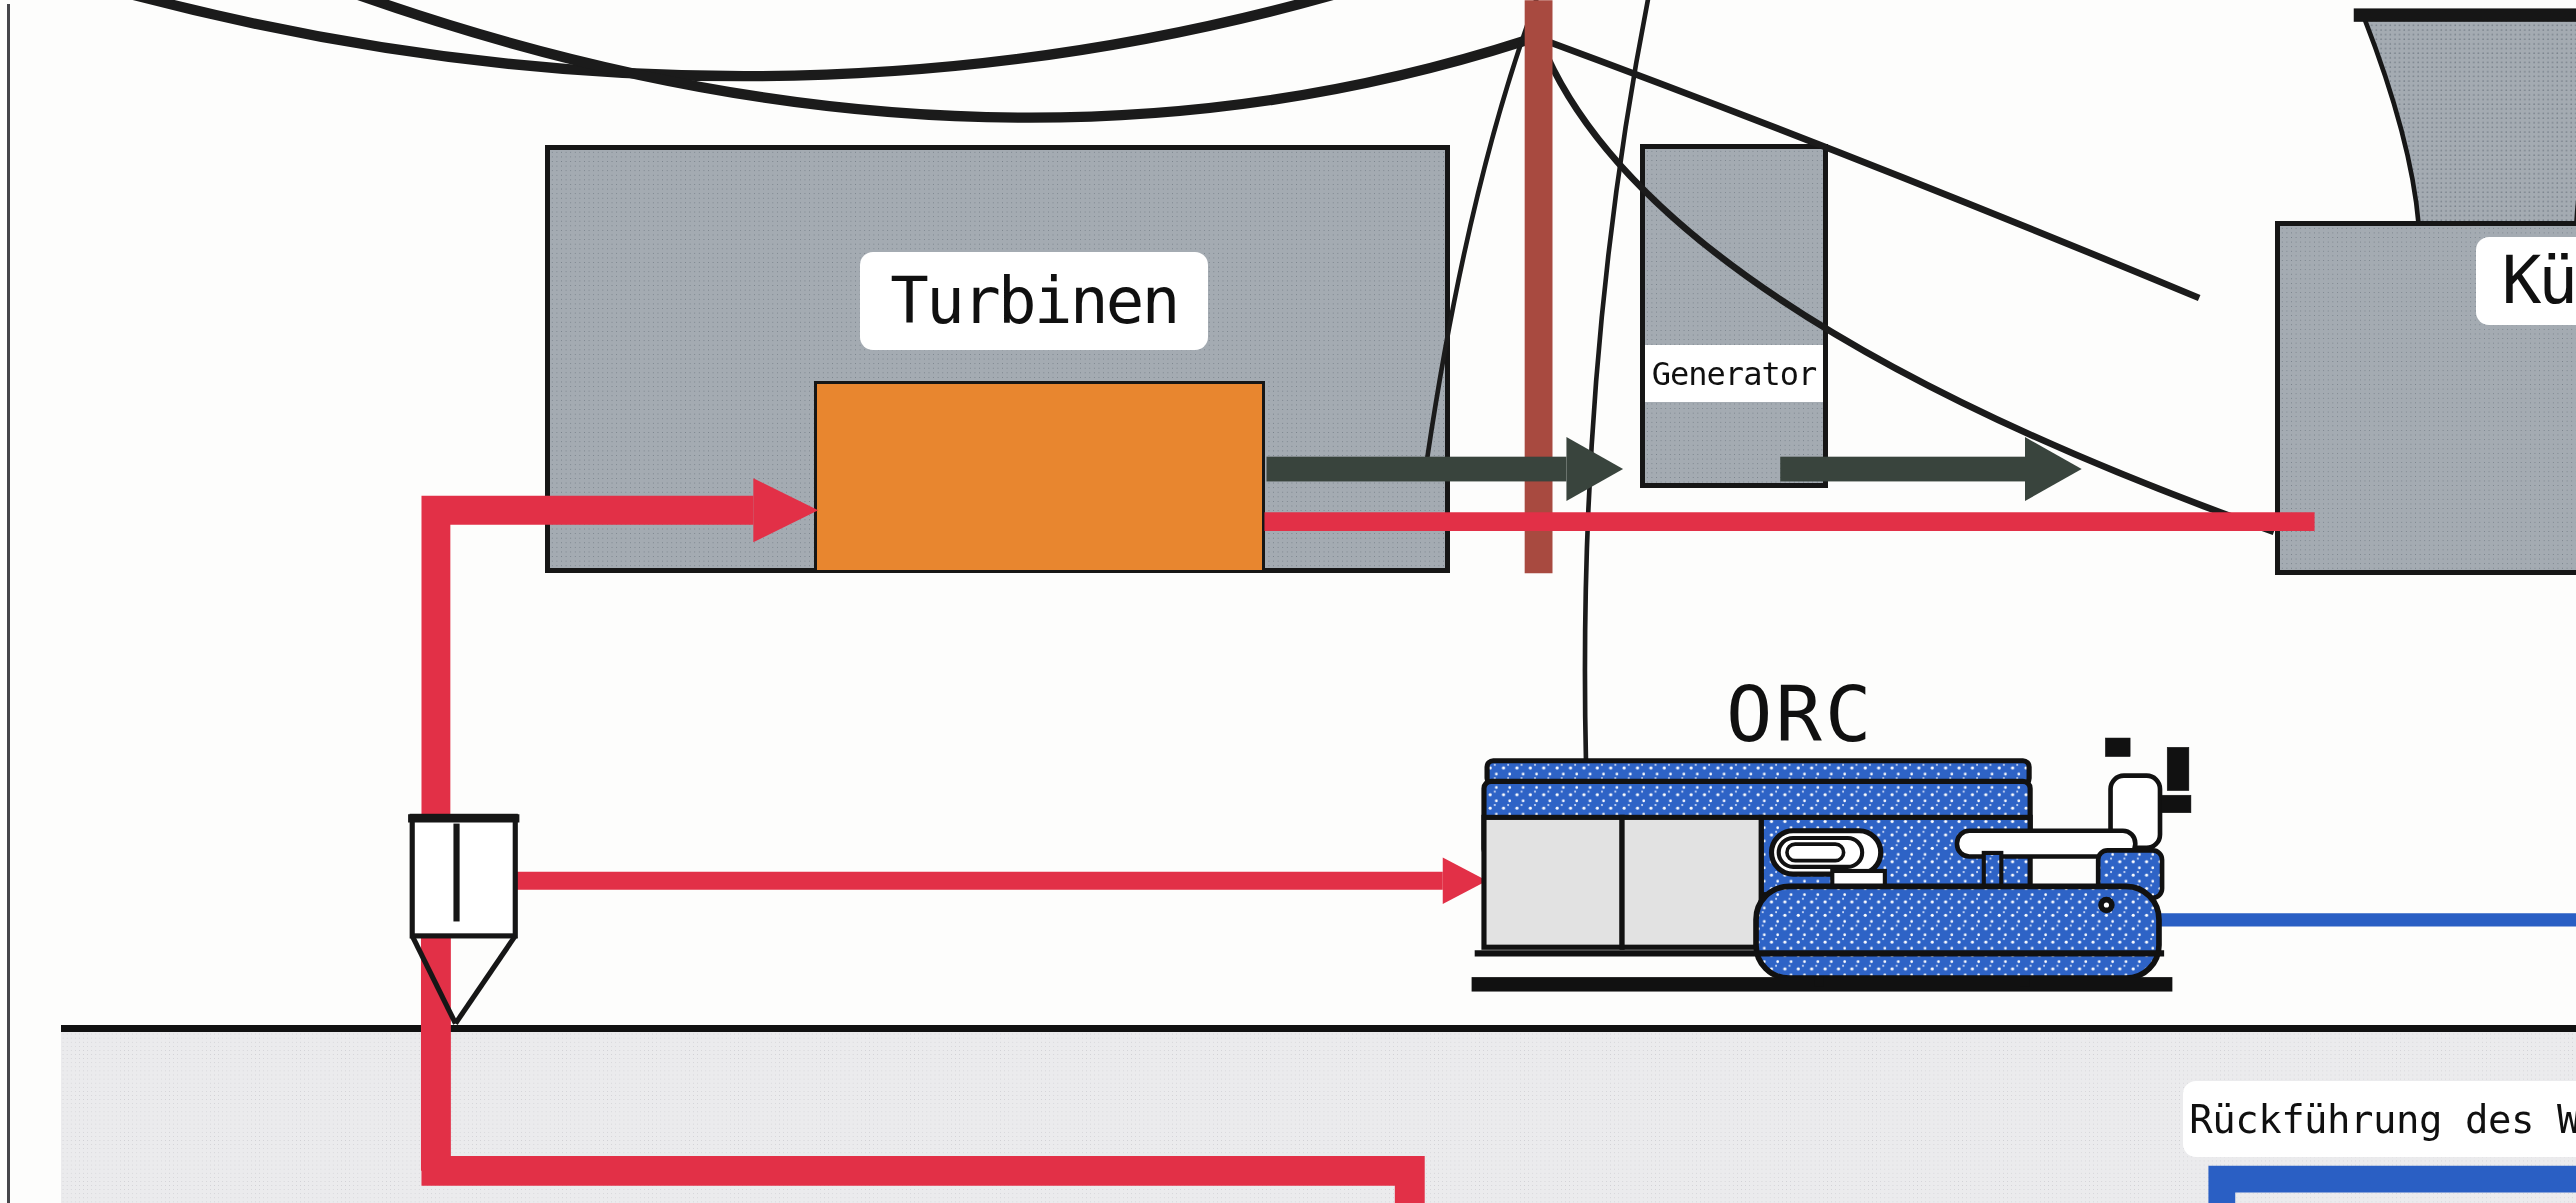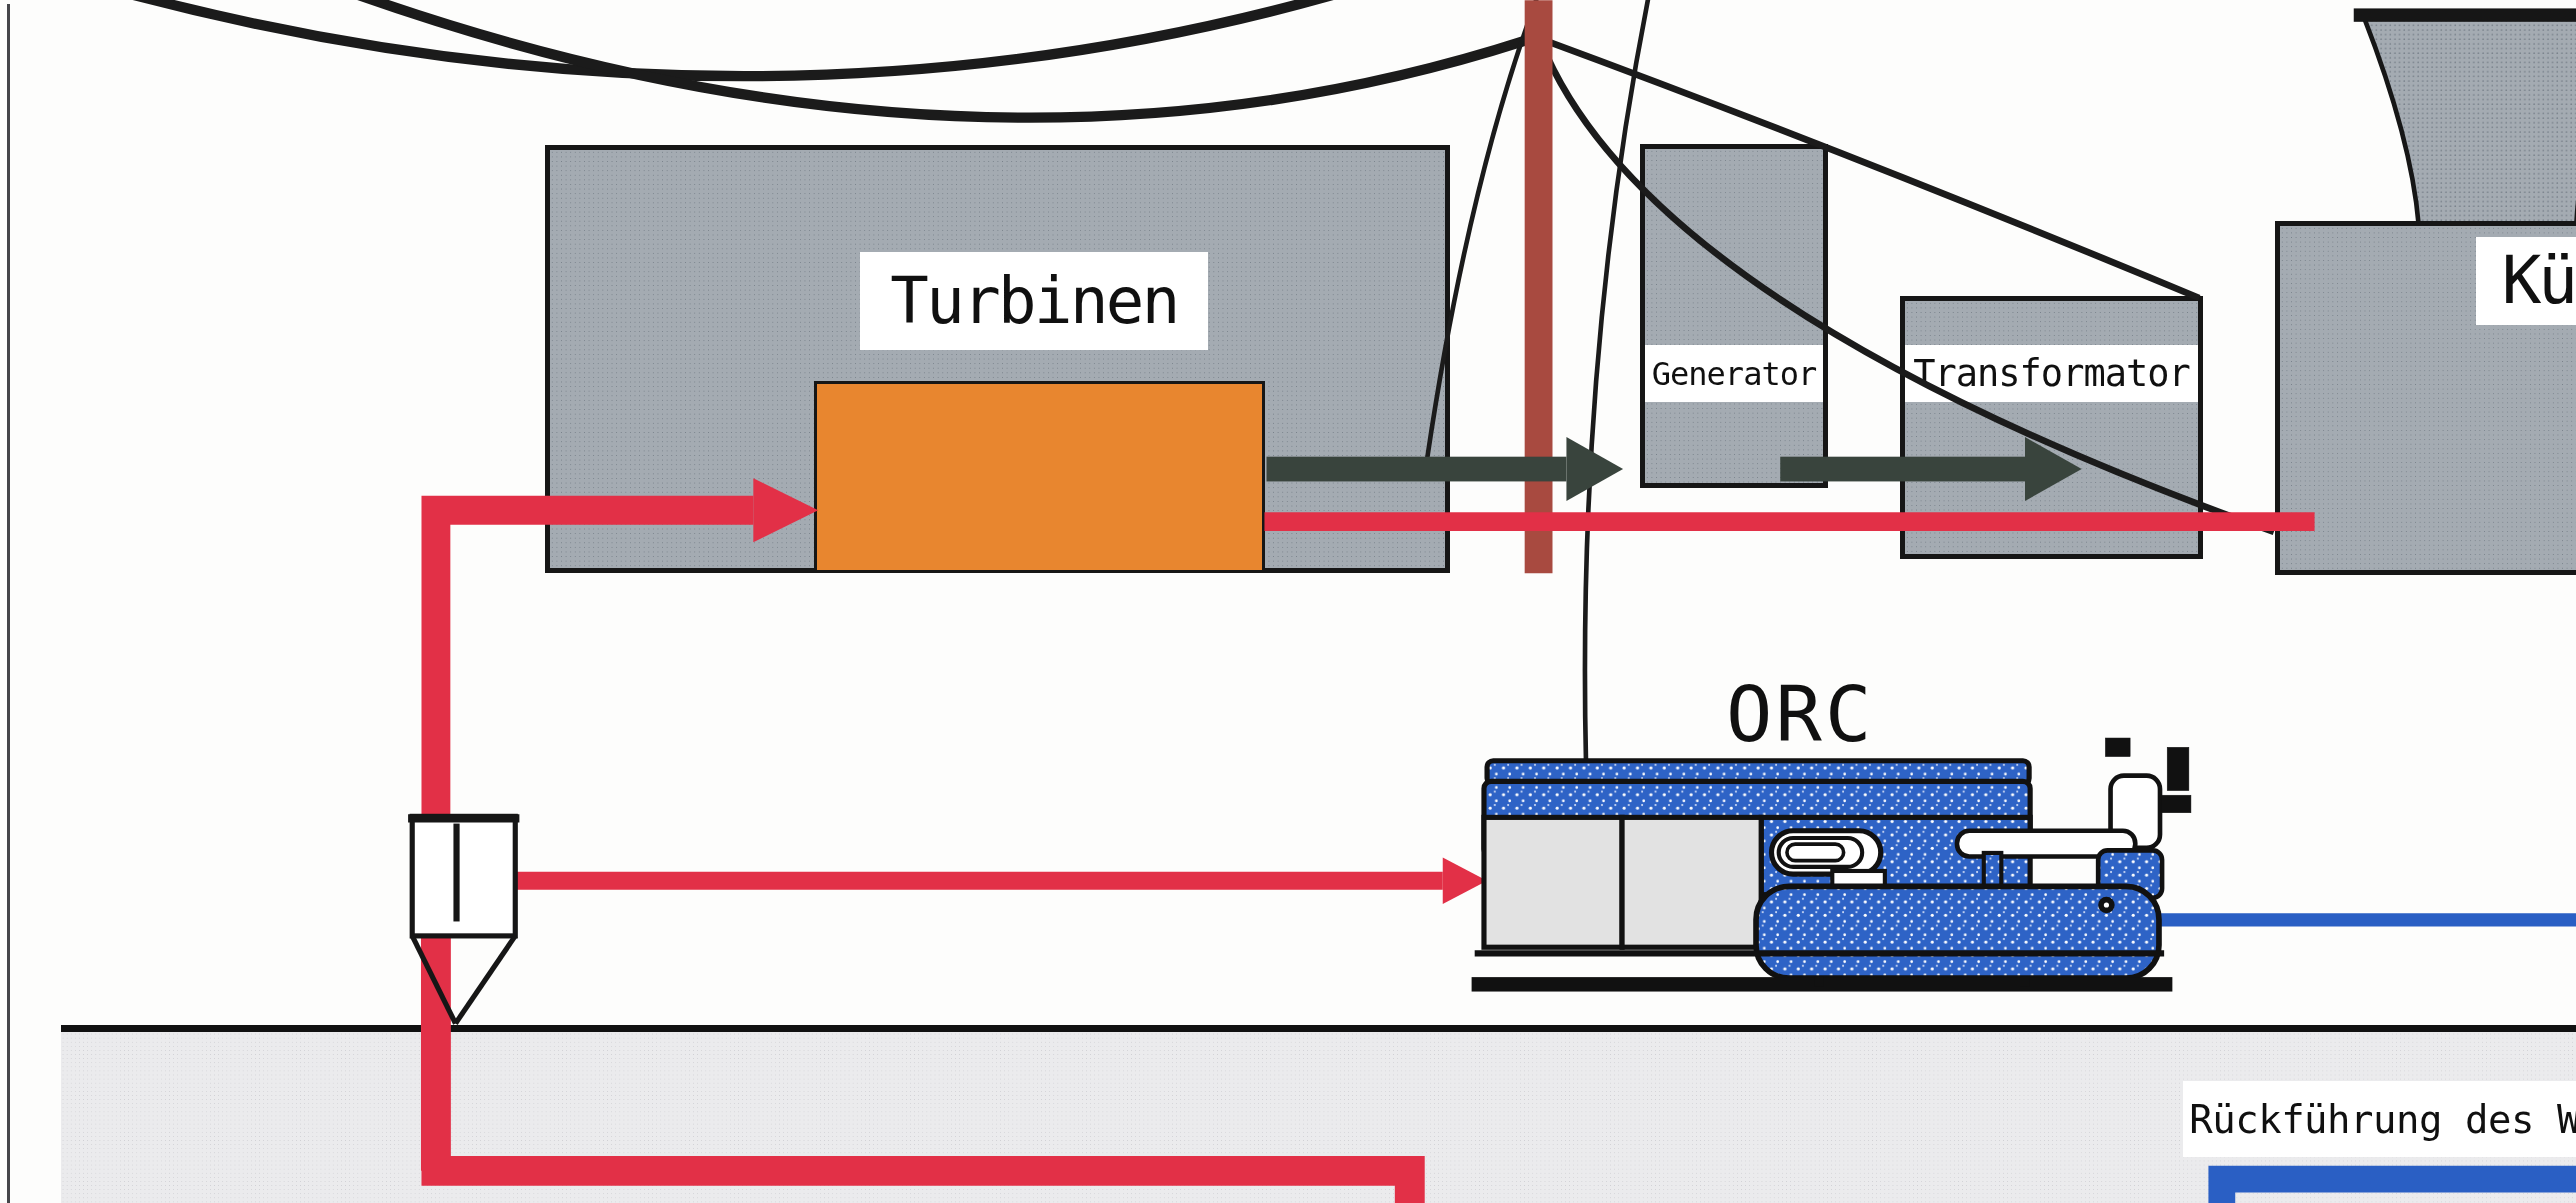--- a/index.html
+++ b/index.html
@@ -9,21 +9,21 @@
   }
   .abs{position:absolute;}
   
   .box{
     position:absolute;box-sizing:border-box;border:5.2px solid #161616;
     background-color:#a4abb2;
     background-image:radial-gradient(#78818a 0.8px, rgba(0,0,0,0) 0.9px);
     background-size:4.6px 4.6px;
   }
   .band{position:absolute;left:0;right:0;background:#ffffff;display:flex;align-items:center;justify-content:center;overflow:hidden;}
-  .wlabel{position:absolute;background:#ffffff;display:flex;align-items:center;justify-content:center;overflow:hidden;}
+  .wlabel{position:absolute;background:#ffffff;display:flex;align-items:center;justify-content:center;overflow:hidden;border-radius:13px;}
   .lbl{color:#101010;white-space:nowrap;line-height:1;}
   .f-turbinen{font-size:64px;letter-spacing:-2.6px;}
   .f-generator{font-size:32px;letter-spacing:-1px;}
   .f-transformator{font-size:37px;letter-spacing:-1px;}
   .f-kuehltuerme{font-size:66px;letter-spacing:-3.1px;}
   .f-orc{font-size:77px;letter-spacing:3.1px;}
   .f-separator{font-size:53px;letter-spacing:0px;}
   .f-wassers{font-size:39px;letter-spacing:-0.5px;}
   #orange-block{
     position:absolute;box-sizing:border-box;border:3.1px solid #161616;
@@ -76,25 +76,20 @@
     </div>
   </div>
   <div id="orange-block" style="left:814px;top:381px;width:451px;height:192px;"></div>
 
   <div class="box" style="left:1640px;top:144px;width:188px;height:344px;">
     <div class="band" style="top:196px;height:57px;">
       <span class="lbl f-generator">Generator</span>
     </div>
   </div>
 
-  <div class="box" style="left:1900px;top:296px;width:303px;height:263px;">
-    <div class="band" style="top:44px;height:57px;">
-      <span class="lbl f-transformator">Transformator</span>
-    </div>
-  </div>
 
   <div class="box" style="left:2275px;top:221px;width:799px;height:354px;">
     <div class="wlabel" style="left:196px;top:10.8px;width:381px;height:88px;">
       <span class="lbl f-kuehltuerme">Kühltürme</span>
     </div>
   </div>
 
   <svg id="svg-over" width="3611" height="1204" viewBox="0 0 7008 2336">
     <defs>
       <pattern id="speck" width="26" height="26" patternUnits="userSpaceOnUse">

